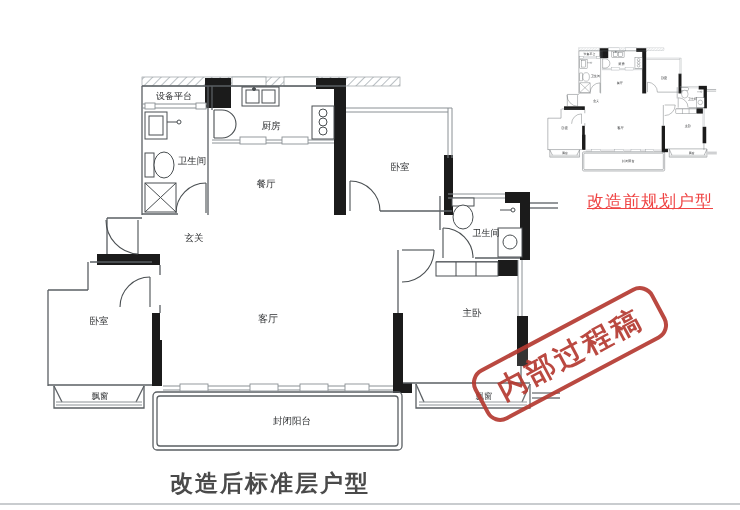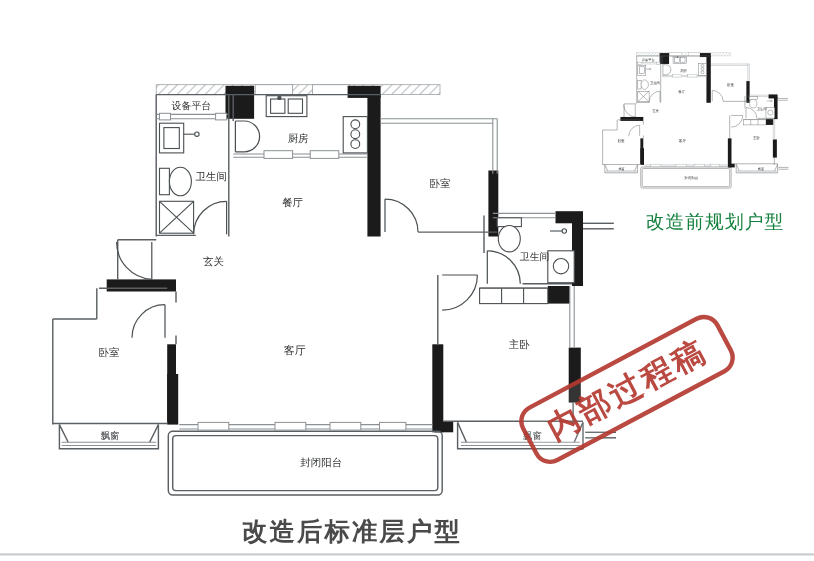--- a/index.html
+++ b/index.html
@@ -1,27 +1,27 @@
 <!DOCTYPE html>
 <html><head>
 <meta charset="utf-8">
 <style>
   html,body{margin:0;padding:0;background:#ffffff;}
   body{font-family:"DejaVu Sans","Liberation Sans",sans-serif;}
   .canvas{position:relative;width:740px;height:510px;background:#ffffff;overflow:hidden;padding-left:48px;}
   .plan-svg{position:absolute;left:0;top:0;width:740px;height:510px;}
   .caption-main{
     position:absolute;left:170px;top:468px;width:250px;
-    text-align:right;font-size:23px;font-weight:600;color:#4a4a4a;
+    text-align:left;font-size:23px;font-weight:600;color:#4a4a4a;
     letter-spacing:2px;white-space:nowrap;
   }
   .caption-small{
     position:absolute;left:570px;top:190px;width:160px;
-    text-align:center;font-size:17px;font-weight:500;color:#15803d;
-    letter-spacing:1px;white-space:nowrap;
+    text-align:center;font-size:17px;font-weight:500;color:#ef4444;
+    letter-spacing:1px;white-space:nowrap;text-decoration:underline;
   }
   .stamp{
     position:absolute;left:468px;top:325px;width:196px;height:50px;
     line-height:50px;text-align:center;
     border:4px solid #b53a31;border-radius:16px;
     color:#b53a31;font-size:29px;font-weight:700;letter-spacing:3px;
     transform:rotate(-28deg);opacity:0.92;white-space:nowrap;
     background:rgba(255,255,255,0.12);
   }
   .bottom-rule{

